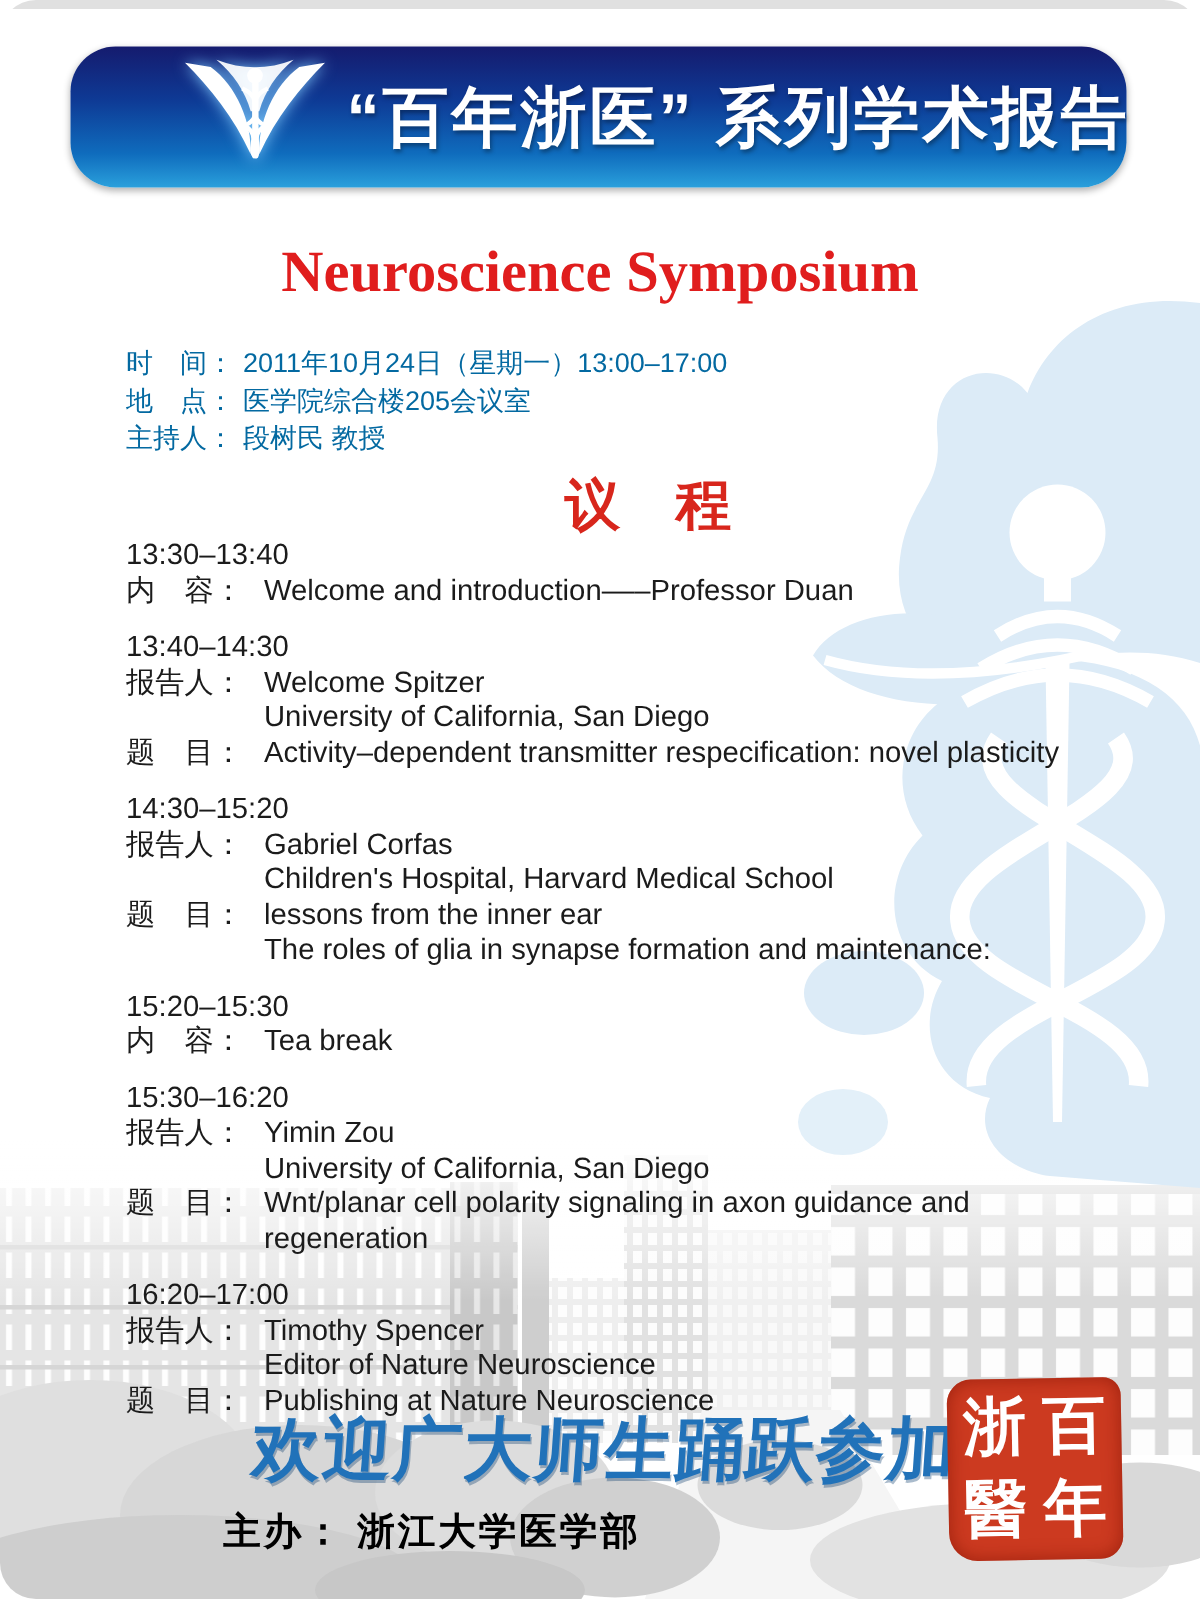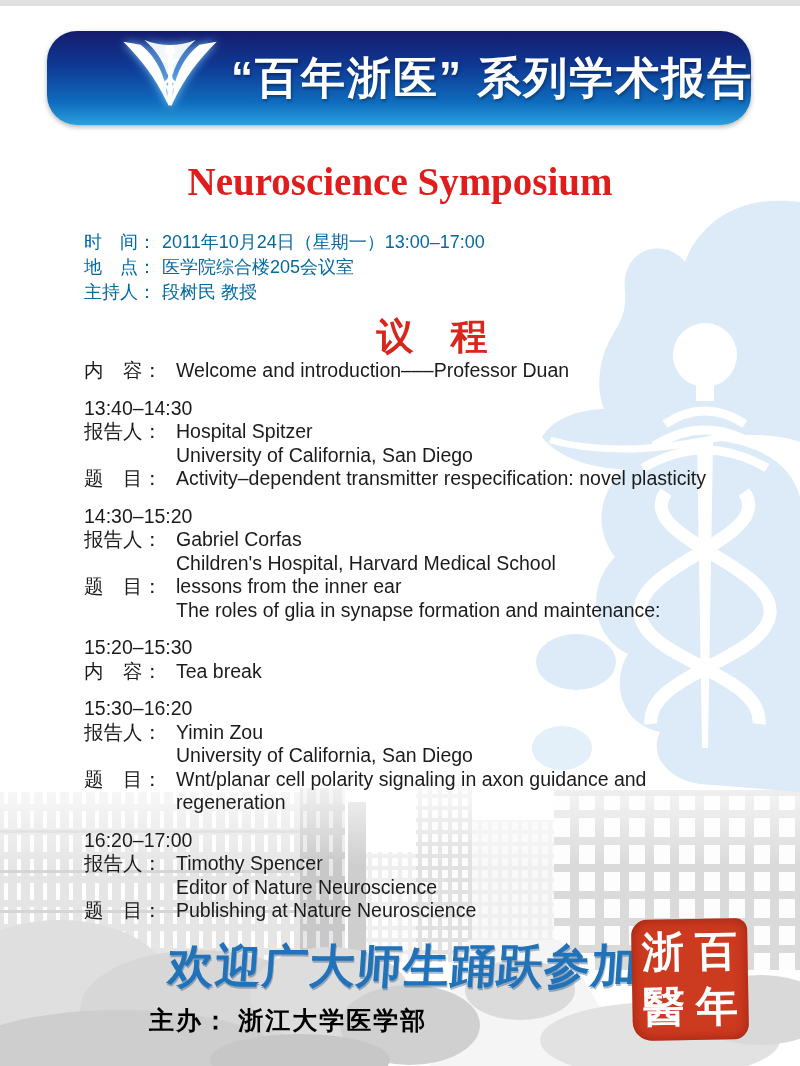--- a/index.html
+++ b/index.html
@@ -1,17 +1,17 @@
 <!DOCTYPE html>
 <html><head>
 <meta charset="utf-8">
 <style>
   html,body{margin:0;padding:0;background:#fff;}
   .page{position:relative;width:800px;height:1066px;background:#ffffff;overflow:hidden;
-        font-family:"Liberation Sans",sans-serif;}
+        font-family:"Liberation Sans",sans-serif;border-radius:24px;}
   .top-edge{position:absolute;top:0;left:0;width:100%;height:6px;background:#e0e0e0;z-index:1;}
 
   
   .bg-buildings{position:absolute;left:0;bottom:0;width:800px;height:306px;z-index:0;}
   .bg-caduceus{position:absolute;right:0;top:192px;width:270px;height:620px;z-index:0;}
 
   
   .banner{position:absolute;left:47px;top:31px;width:704px;height:94px;border-radius:30px;z-index:2;
           background:linear-gradient(180deg,#151b6e 0%,#0e3a95 38%,#0f6cbd 76%,#2aa0dc 100%);
           box-shadow:0 2px 5px rgba(0,0,0,.30);display:flex;align-items:center;padding:0 0 0 70px;box-sizing:border-box;}
@@ -168,33 +168,34 @@
       <div class="info-line">
         <span class="lab">主持人：</span>
         <span>段树民 教授</span>
       </div>
     </div>
 
   <div class="agenda-title">议　程</div>
 
   <div class="sessions">
       <div class="session">
+        <div>13:30–13:40</div>
         <div class="srow">
           <span class="lab">内　容：</span>
           <span class="val">
             <div>Welcome and introduction–––Professor Duan</div>
           </span>
         </div>
       </div>
       <div class="session">
         <div>13:40–14:30</div>
         <div class="srow">
           <span class="lab">报告人：</span>
           <span class="val">
-            <div>Hospital Spitzer</div>
+            <div>Welcome Spitzer</div>
             <div>University of California, San Diego</div>
           </span>
         </div>
         <div class="srow">
           <span class="lab">题　目：</span>
           <span class="val">
             <div>Activity–dependent transmitter respecification: novel plasticity</div>
           </span>
         </div>
       </div>

